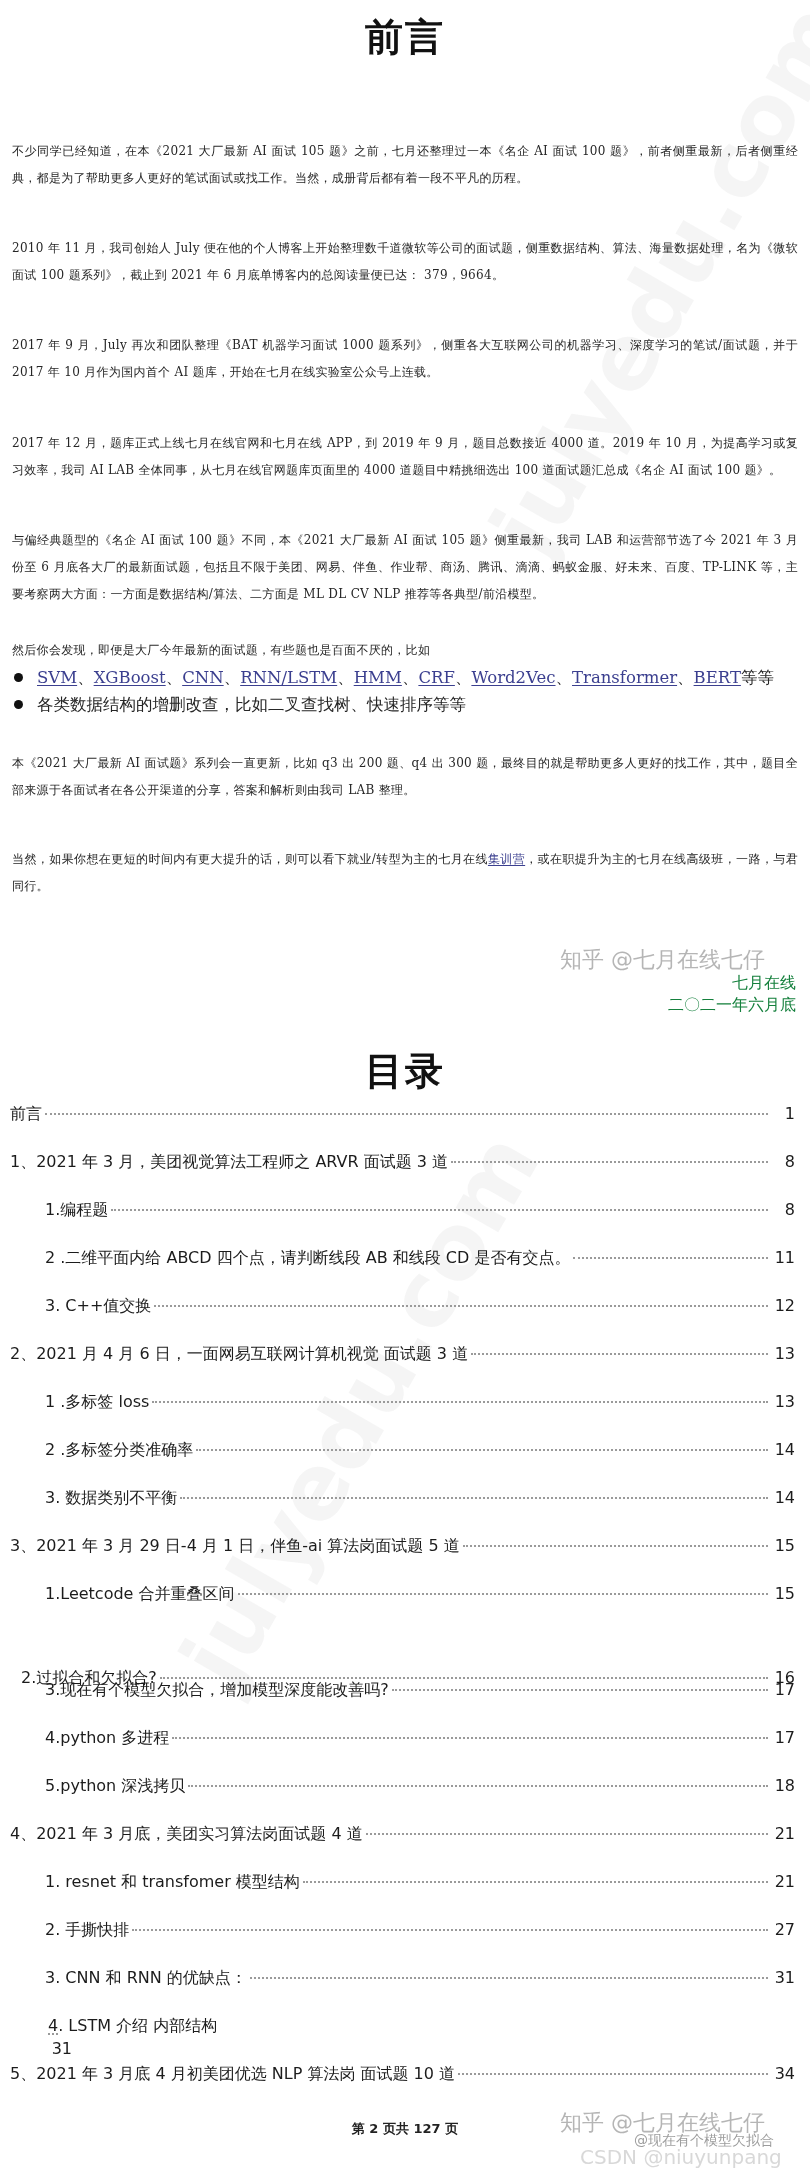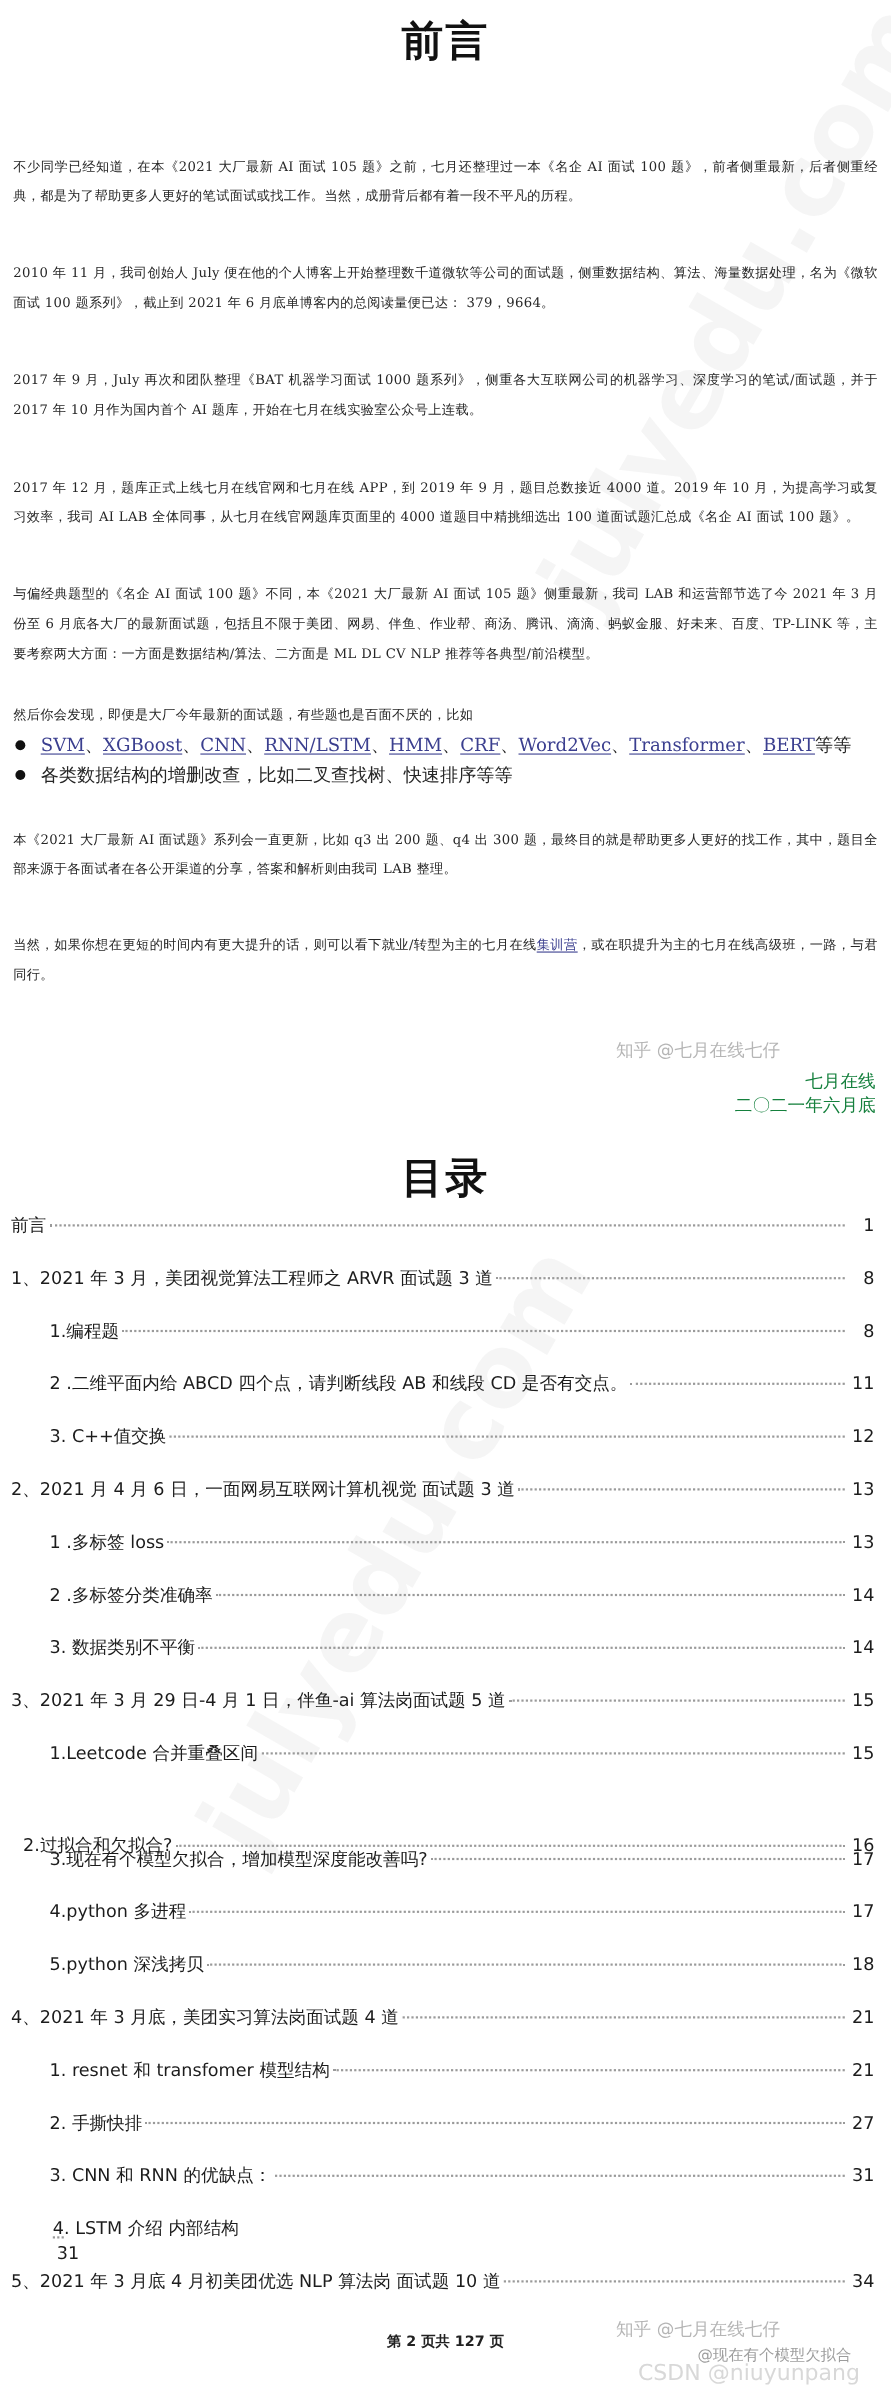--- a/index.html
+++ b/index.html
@@ -47,21 +47,21 @@
     flex: 1; margin: 0 3px; border-bottom: 2px dotted #9a9a9a; transform: translateY(-4px); min-width: 10px;
   }
   .toc-row .page-num { flex: none; width: 24px; text-align: right; margin-right: 15px; }
 
   .footer {
     position: absolute; top: 1110px; left: 0; width: 810px; text-align: center;
     font-family: "DejaVu Sans", sans-serif; font-size: 13px; font-weight: bold; color: #222;
   }
 
   .wm { position: absolute; pointer-events: none; font-family: "DejaVu Sans", sans-serif; white-space: nowrap; }
-  .wm-zhihu { font-size: 16px; color: rgba(120,120,120,0.55); }
+  .wm-zhihu { font-size: 22px; color: rgba(120,120,120,0.55); }
   .wm-juejin { font-size: 14px; color: rgba(90,90,90,0.6); }
   .wm-csdn { font-size: 20px; color: rgba(200,200,200,0.7); }
   .wm-diag { font-size: 90px; color: rgba(200,200,200,0.18); transform: rotate(-60deg); transform-origin: left top; font-weight: bold; }
 </style>
 </head>
 <body>
 
 <section id="page1" class="page">
   <div class="wm wm-diag" style="left:470px; top:520px;">julyedu.com</div>
 

